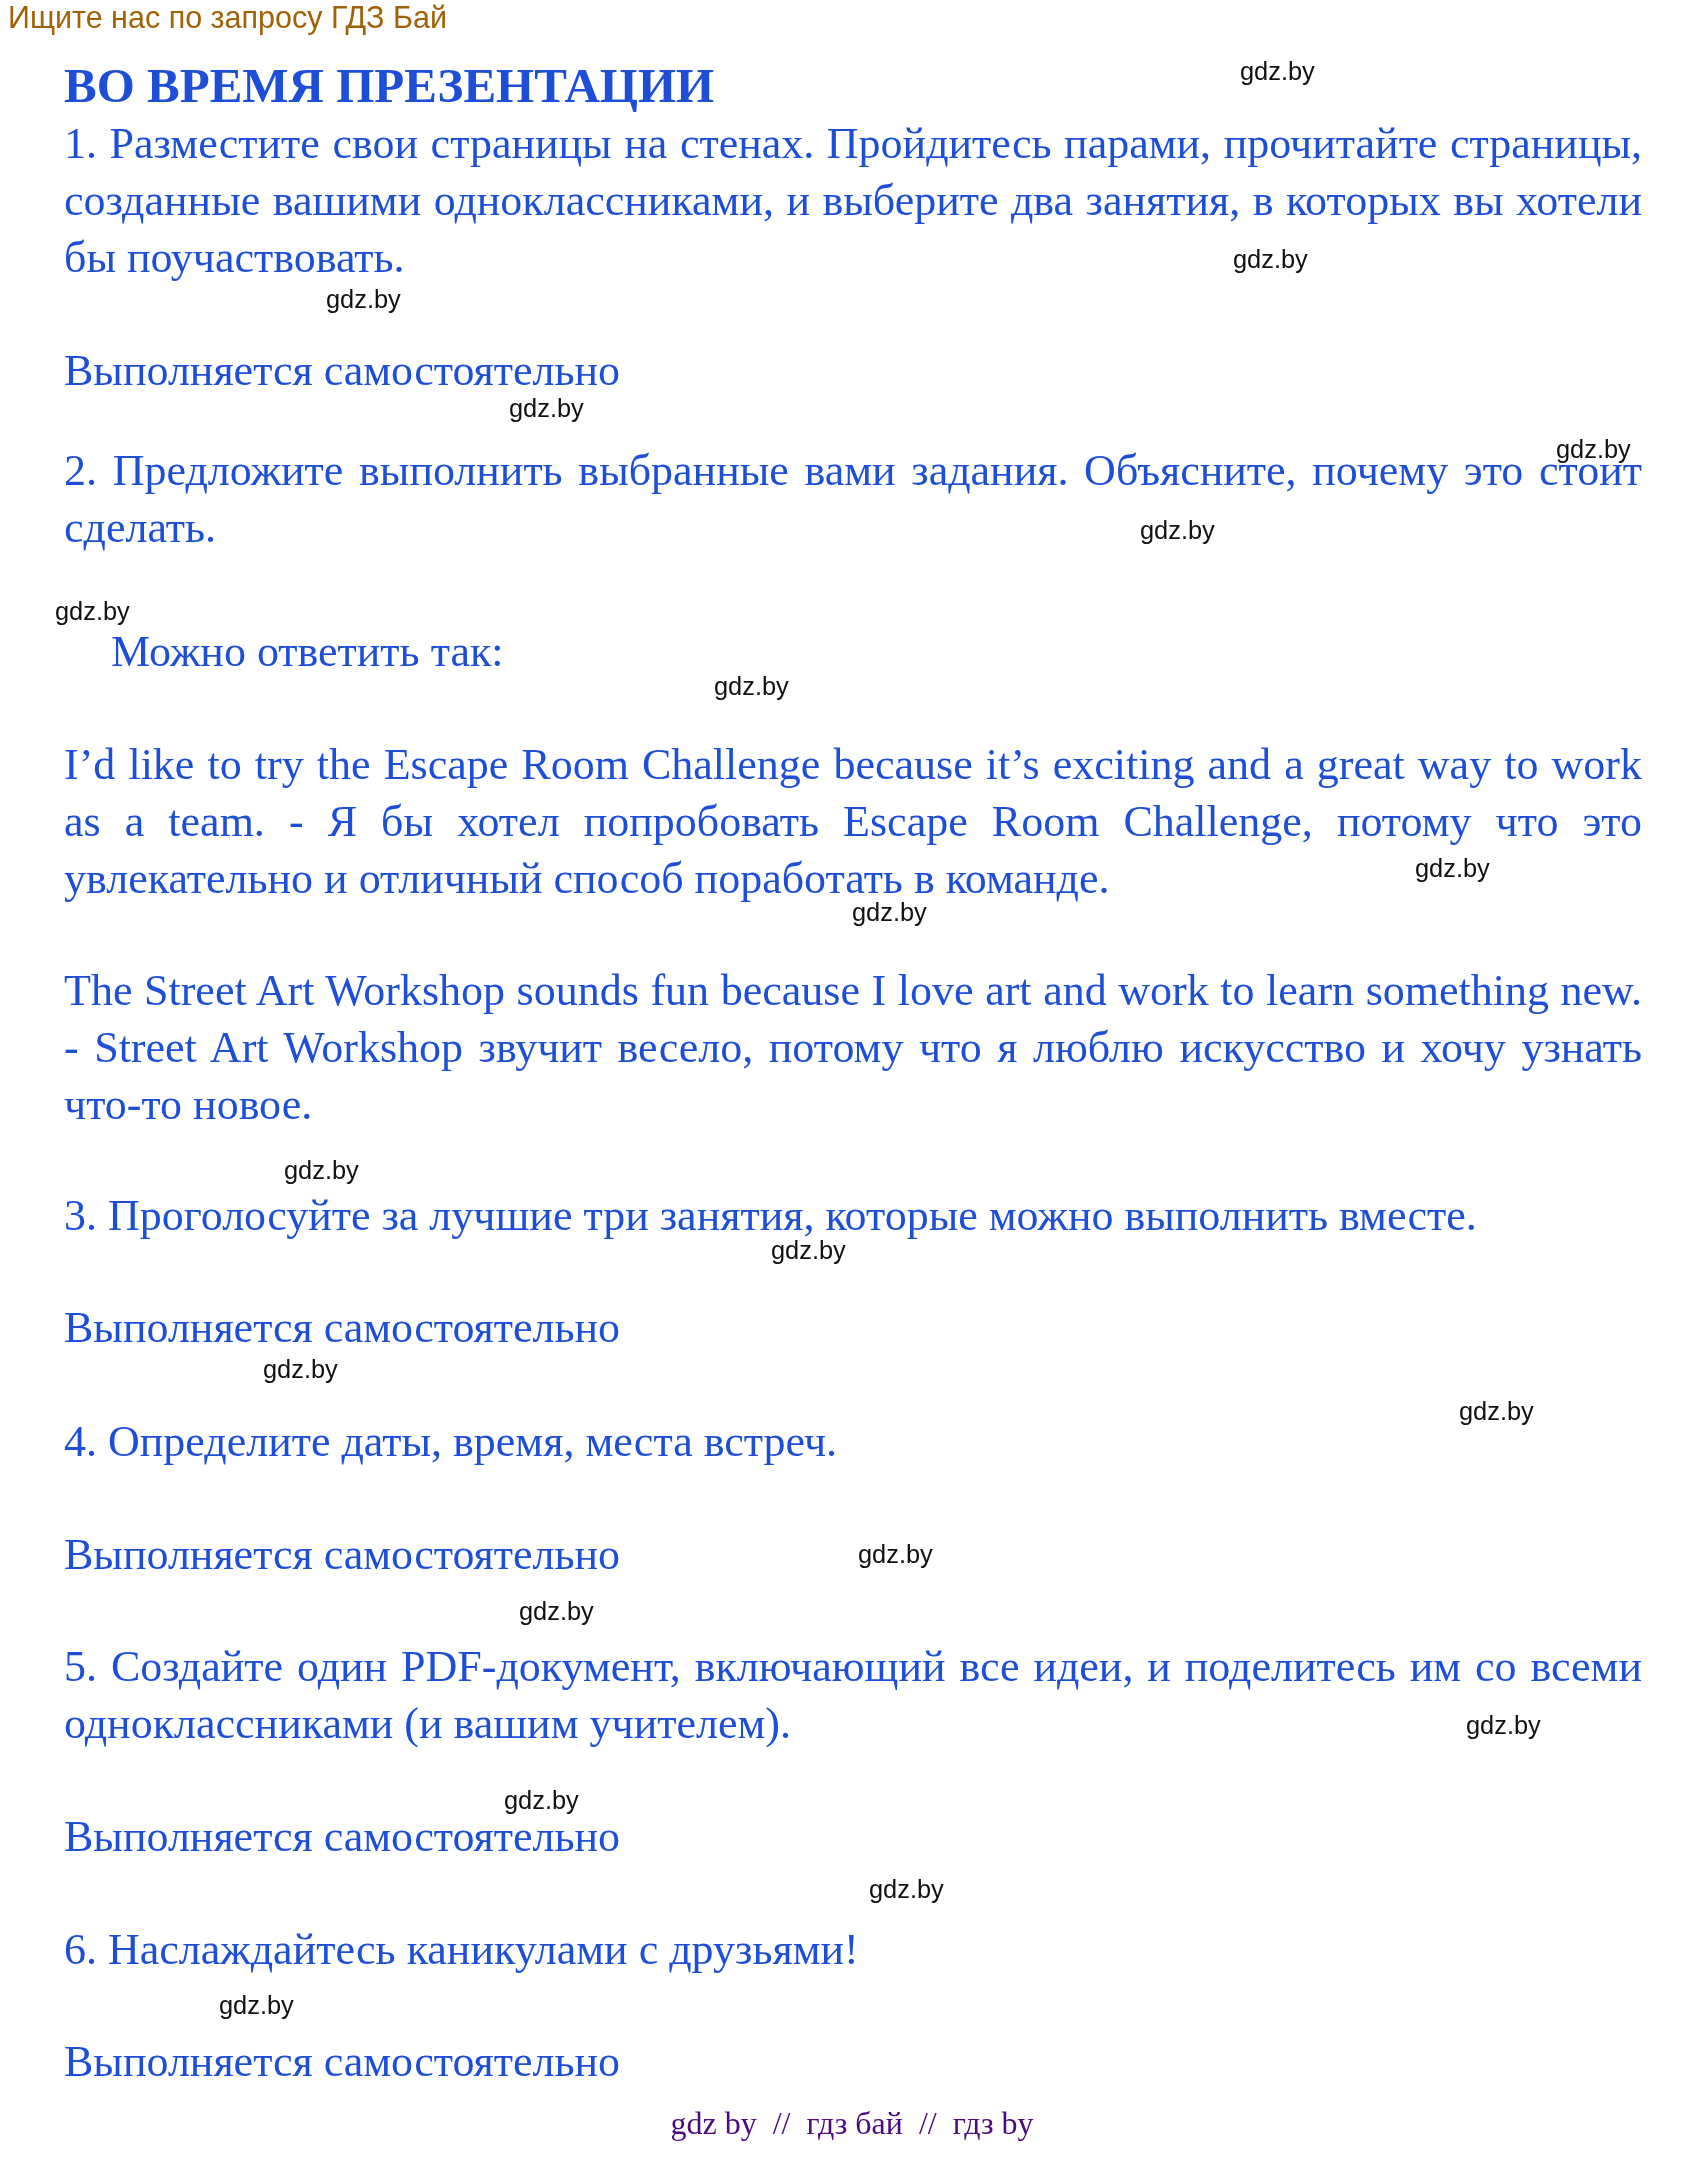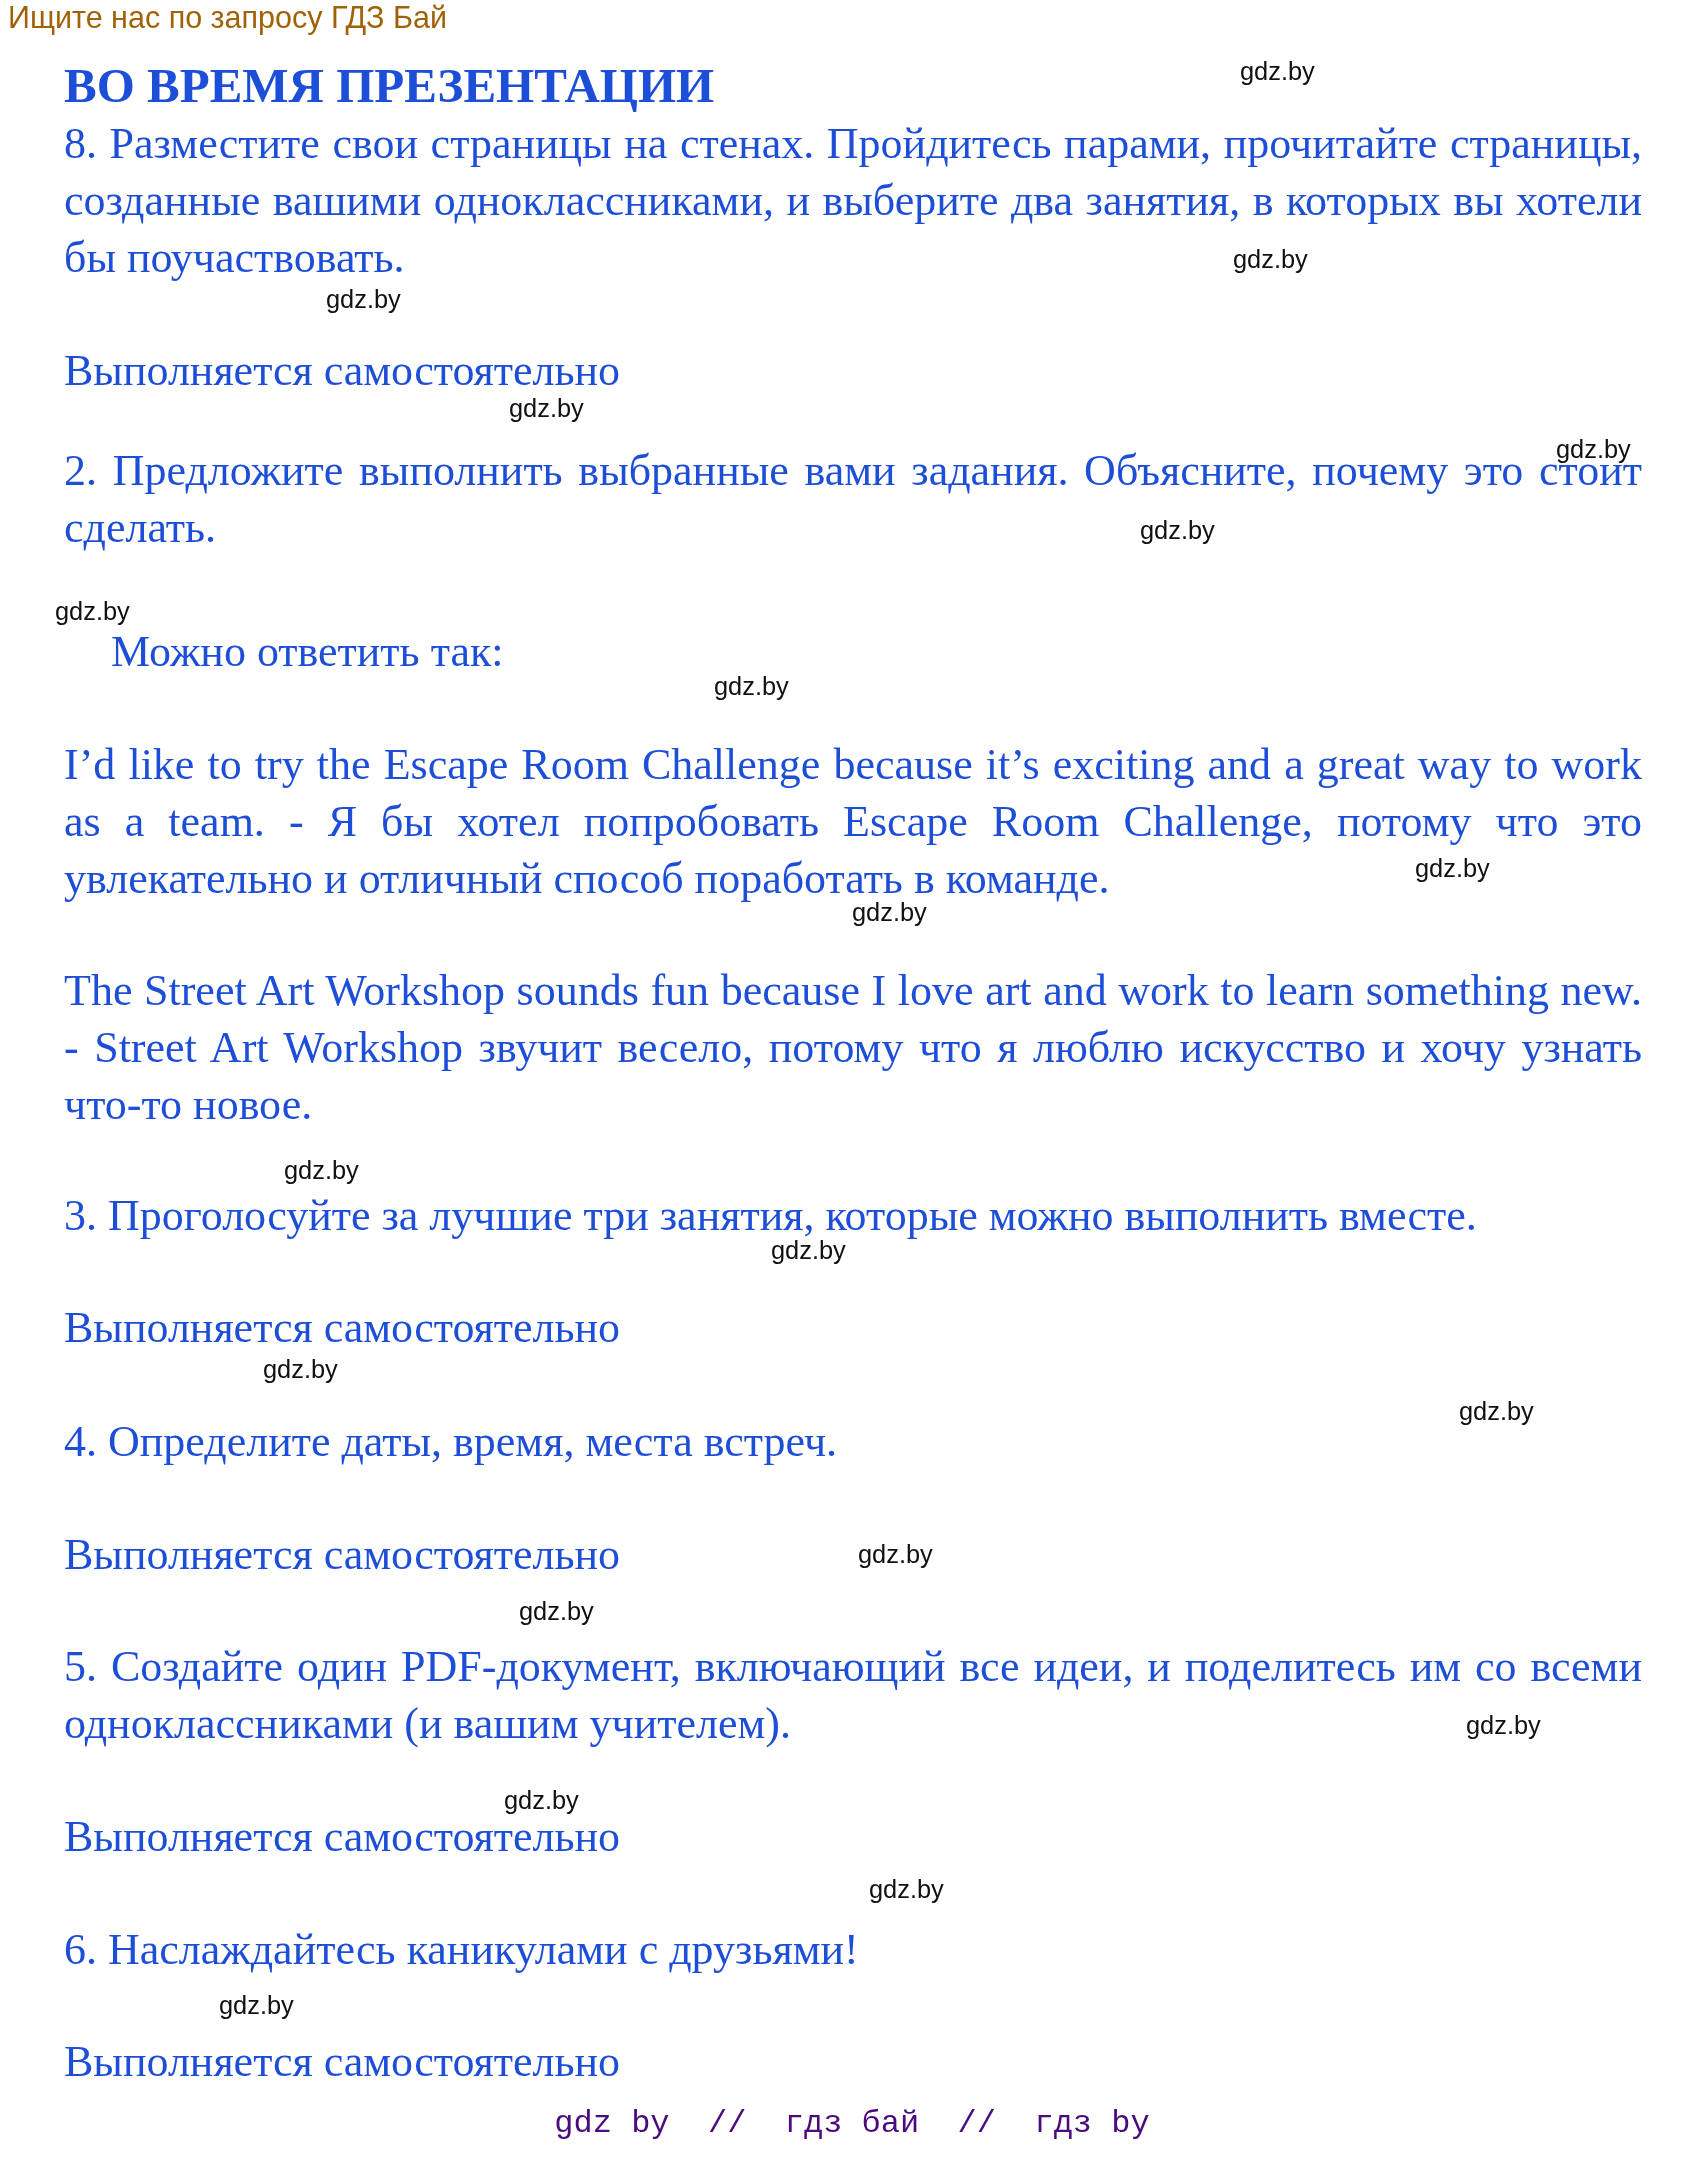--- a/index.html
+++ b/index.html
@@ -1,33 +1,33 @@
 <!DOCTYPE html>
 <html style="font-size:13.6px"><head>
 <meta charset="utf-8">
 <style>
   html, body { margin:0; padding:0; background:#ffffff; }
   body { width:1704px; height:2159px; position:relative; overflow:hidden; }
   .banner { position:absolute; top:0; left:0; width:1704px; text-align:left;
     font-family:"Liberation Sans", sans-serif; font-size:30.5px; color:#a16207; line-height:34px;margin-left:8px; }
   .footer { position:absolute; top:2105px; left:0; width:1704px; text-align:center;
-    font-family:Liberation Mono, monospace; font-size:32px; color:#4b0a7e; line-height:37px; white-space:pre; }
+    font-family:Liberation Serif, serif; font-size:32px; color:#4b0a7e; line-height:37px; white-space:pre; }
   .serif { font-family:"Liberation Serif", serif; color:#1d4ed8; }
   .heading { position:absolute; left:64px; top:56px; font-size:49px; font-weight:bold; line-height:59px; }
   .para { position:absolute; left:64px; width:1578px; font-size:44px; line-height:57px; text-align:justify; text-align-last:left; }
   .wm { position:absolute; font-family:"Liberation Sans", sans-serif; font-size:25.4px; color:#111; line-height:27px; }
 </style>
 </head>
 <body>
 
 <div class="banner">Ищите нас по запросу ГДЗ Бай</div>
 
 <div class="serif heading">ВО ВРЕМЯ ПРЕЗЕНТАЦИИ</div>
 
-<div class="serif para" style="top:115px;">8. Разместите свои страницы на стенах. Пройдитесь парами, прочитайте страницы, созданные вашими одноклассниками, и выберите два занятия, в которых вы хотели бы поучаствовать.</div>
+<div class="serif para" style="top:115px;">1. Разместите свои страницы на стенах. Пройдитесь парами, прочитайте страницы, созданные вашими одноклассниками, и выберите два занятия, в которых вы хотели бы поучаствовать.</div>
 <div class="serif para" style="top:342px;">Выполняется самостоятельно</div>
 
 <div class="serif para" style="top:442px;">2. Предложите выполнить выбранные вами задания. Объясните, почему это стоит сделать.</div>
 <div class="serif para" style="top:623px;margin-left:47px;">Можно ответить так:</div>
 <div class="serif para" style="top:736px;">I’d like to try the Escape Room Challenge because it’s exciting and a great way to work as a team. - Я бы хотел попробовать Escape Room Challenge, потому что это увлекательно и отличный способ поработать в команде.</div>
 <div class="serif para" style="top:962px;">The Street Art Workshop sounds fun because I love art and work to learn something new. - Street Art Workshop звучит весело, потому что я люблю искусство и хочу узнать что-то новое.</div>
 
 <div class="serif para" style="top:1187px;">3. Проголосуйте за лучшие три занятия, которые можно выполнить вместе.</div>
 <div class="serif para" style="top:1299px;">Выполняется самостоятельно</div>
 

